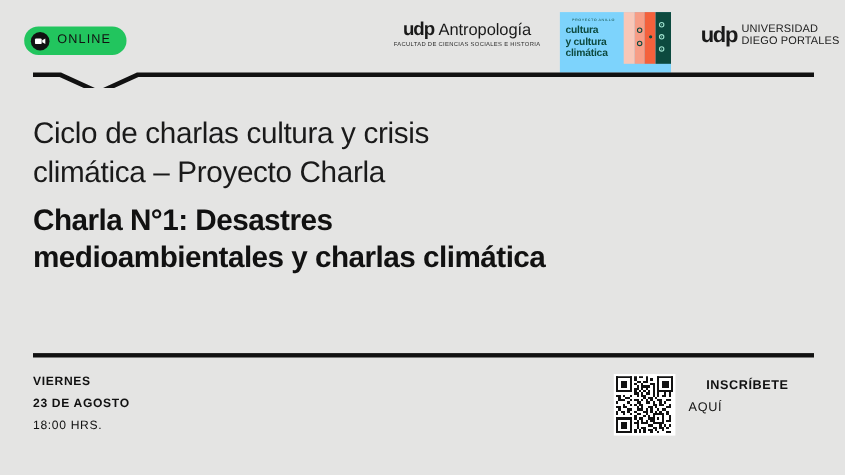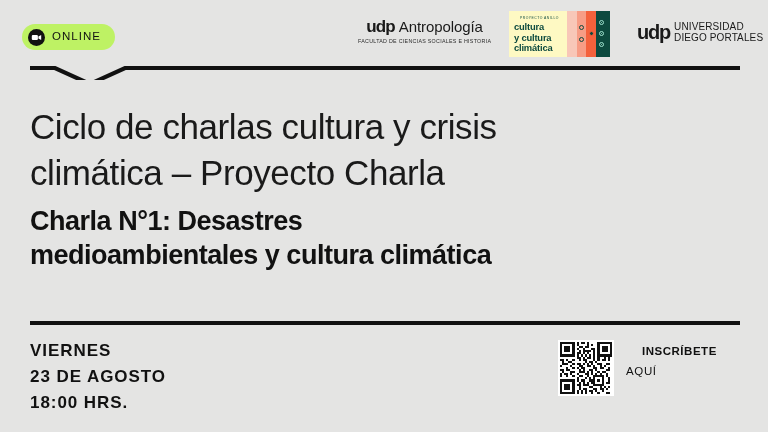--- a/index.html
+++ b/index.html
@@ -32,21 +32,21 @@
     width: 768px;
     height: 62px;
   }
 
   .online-badge {
     position: absolute;
     left: 22px;
     top: 24px;
     height: 26px;
     padding: 0 14px 0 6px;
-    background: #bef264;
+    background: #22c55e;
     border-radius: 13px;
     display: flex;
     align-items: center;
     gap: 7px;
   }
   .online-badge .cam-icon {
     width: 17px; height: 17px;
     border-radius: 50%;
     background: #111111;
     display: flex;
@@ -97,22 +97,22 @@
     letter-spacing: 0.055em;
     color: #2a2a2a;
     white-space: nowrap;
   }
 
   .logo-cultura {
     position: absolute;
     left: 509px;
     top: 11px;
     width: 101px;
-    height: 46px;
-    background: #fef9c3;
+    height: 55px;
+    background: #7dd3fc;
     display: flex;
     overflow: hidden;
   }
   .logo-cultura .lc-text {
     width: 58px;
     height: 47px;
     padding: 5px 2px 0 5px;
     display: flex;
     flex-direction: column;
     justify-content: flex-start;
@@ -208,21 +208,21 @@
   }
 
   
   .title-block {
     position: absolute;
     left: 30px;
     top: 104px;
     width: 700px;
   }
   .title-light {
-    font-size: 35px;
+    font-size: 27px;
     font-weight: 400;
     line-height: 1.30;
     letter-spacing: -0.012em;
     color: #1a1a1a;
     max-width: 520px;
   }
   .title-bold {
     margin-top: 9px;
     font-size: 27px;
     font-weight: 700;
@@ -233,28 +233,28 @@
   }
 
   
   .footer-date {
     position: absolute;
     left: 30px;
     top: 342px;
     line-height: 1;
   }
   .footer-date .d-line {
-    font-size: 17px;
+    font-size: 11px;
     letter-spacing: 0.055em;
     color: #111111;
     margin-bottom: 9px;
     white-space: nowrap;
   }
   .footer-date .d-bold { font-weight: 700; }
-  .footer-date .d-reg  { font-weight: 700; margin-bottom: 4px; }
+  .footer-date .d-reg  { font-weight: 400; margin-bottom: 4px; }
 
   .footer-qr {
     position: absolute;
     left: 558px;
     top: 340px;
     display: flex;
     align-items: flex-start;
     gap: 12px;
   }
   .qr-code {
@@ -349,21 +349,21 @@
     </svg>
   </div>
 
   <div class="title-block">
     <div class="title-light">
       <div>Ciclo de charlas cultura y crisis</div>
       <div>climática – Proyecto Charla</div>
     </div>
     <div class="title-bold">
       <div>Charla N°1: Desastres</div>
-      <div>medioambientales y cultura climática</div>
+      <div>medioambientales y charlas climática</div>
     </div>
   </div>
 
   <div class="divider-bottom"></div>
 
   <div class="footer-date">
     <div class="d-line d-bold">VIERNES</div>
     <div class="d-line d-bold">23 DE AGOSTO</div>
     <div class="d-line d-reg">18:00 HRS.</div>
   </div>

